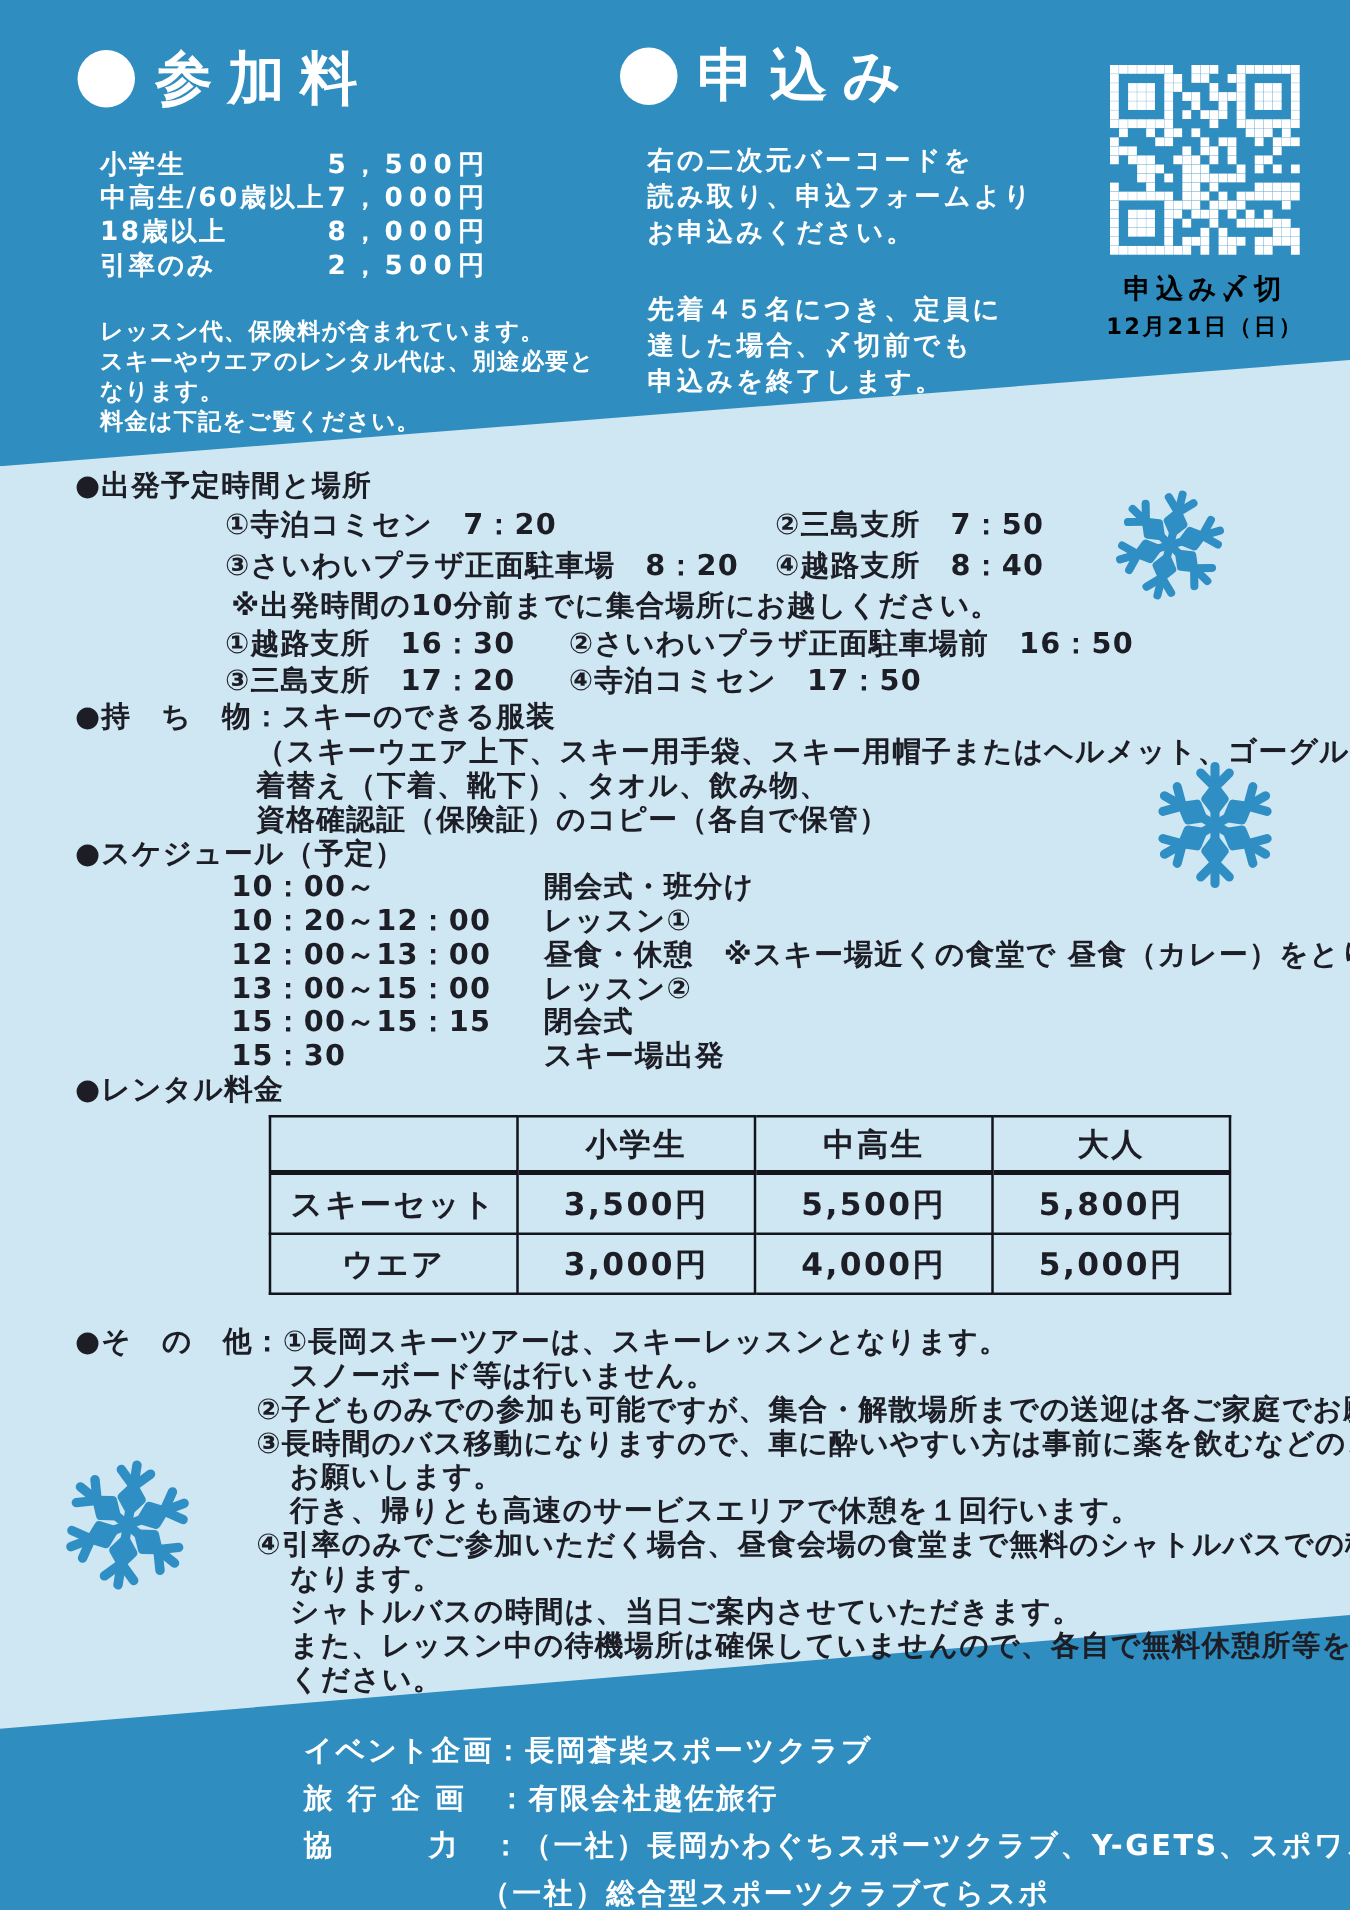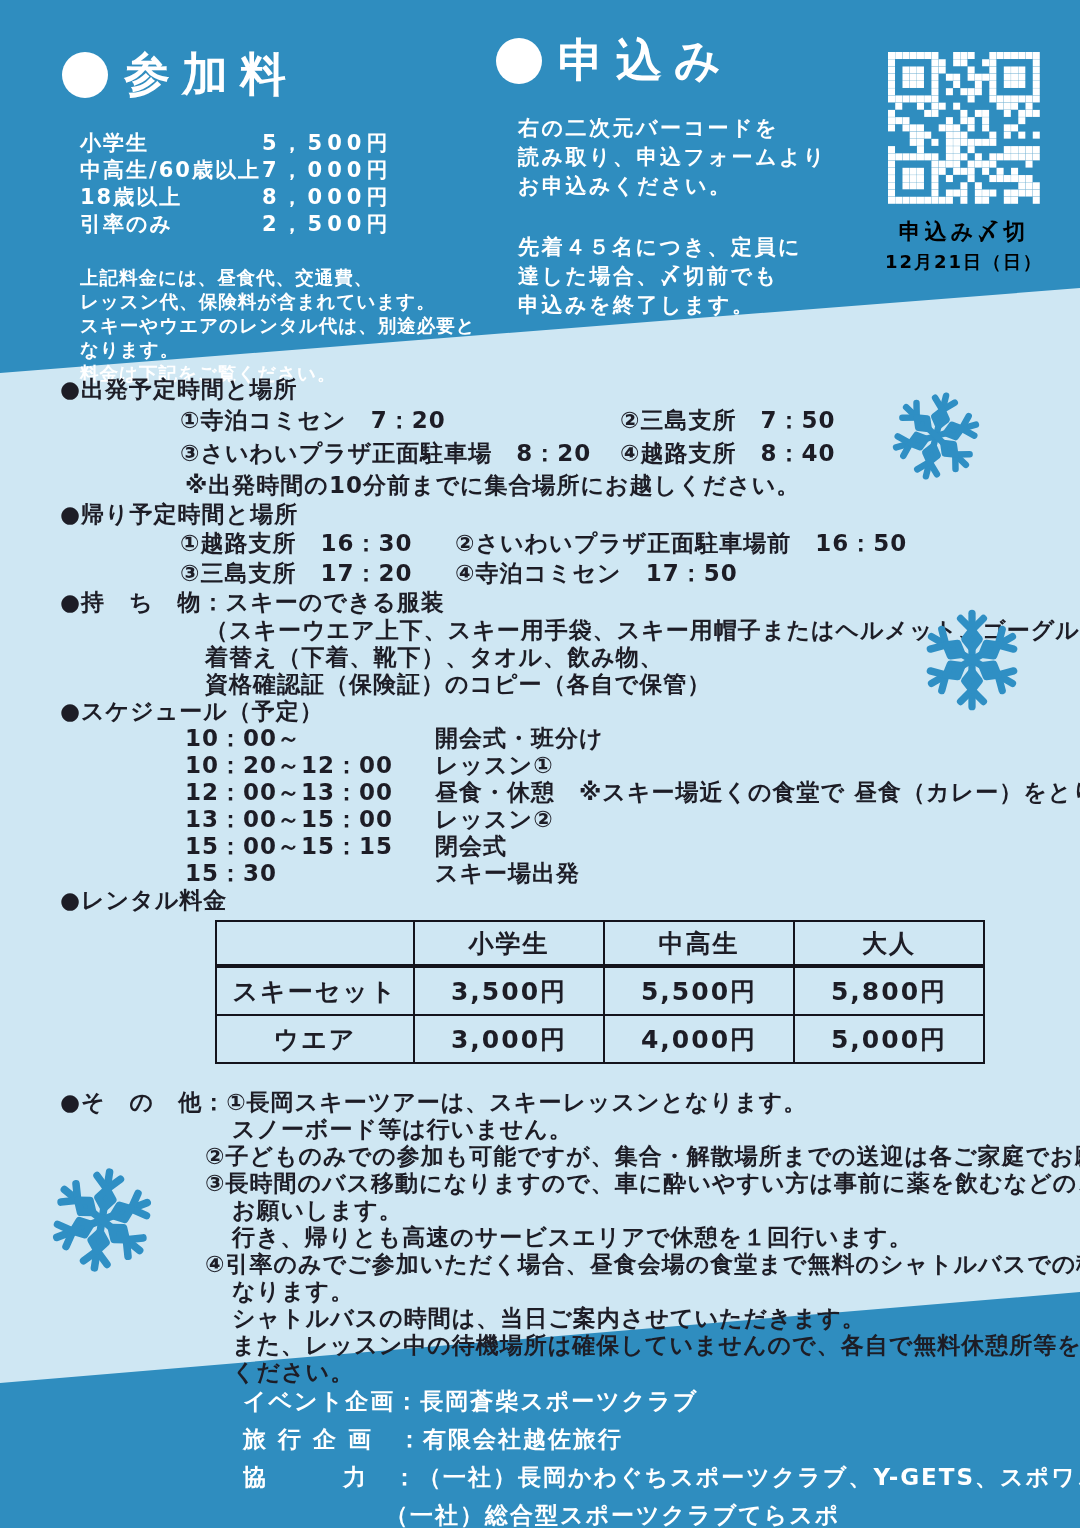--- a/index.html
+++ b/index.html
@@ -16,21 +16,21 @@
     clip-path:polygon(0 0, 1080px 0, 1080px 288px, 0 373px);
   }
   .band-bottom {
     position:absolute; left:0; top:1280px; width:1080px; height:248px;
     background:#2f8dbf;
     clip-path:polygon(0 103px, 1080px 12px, 1080px 248px, 0 248px);
   }
   
   .h1 { display:flex; align-items:center; gap:16px; color:#fff; font-size:46px; letter-spacing:12px; white-space:nowrap; }
   .h1 .dot { flex:0 0 auto; width:46px; height:46px; border-radius:50%; background:#fff; }
-  .fees { position:absolute; left:62px; top:44px; color:#fff; }
+  .fees { position:absolute; left:62px; top:32px; color:#fff; }
   .fee-rows { margin:24px 0 0 18px; width:350px; font-size:21px; }
   .fee-row { display:flex; height:27px; line-height:27px; letter-spacing:2px; white-space:nowrap; }
   .fee-row .lbl { width:182px; }
   .fee-row .val { letter-spacing:5px; }
   .fee-notes { margin:28px 0 0 18px; font-size:18.5px; line-height:24px; letter-spacing:1px; white-space:nowrap; }
   .apply { position:absolute; left:496px; top:30px; color:#fff; }
   .apply .para { margin:22px 12px 0 22px; font-size:21px; line-height:29px; letter-spacing:2.5px; white-space:nowrap; }
   .apply .para.second { margin-top:32px; }
   .qr-box { position:absolute; left:888px; top:52px; width:152px; height:152px; }
   .deadline { position:absolute; left:848px; top:218px; width:232px; text-align:center; color:#000000; white-space:nowrap; }
@@ -90,21 +90,20 @@
       <div class="fee-row">
           <span class="lbl">18歳以上</span>
           <span class="val">8，000円</span>
         </div>
       <div class="fee-row">
           <span class="lbl">引率のみ</span>
           <span class="val">2，500円</span>
         </div>
     </div>
     <div class="fee-notes">
-      <div>上記料金には、昼食代、交通費、</div>
       <div>レッスン代、保険料が含まれています。</div>
       <div>スキーやウエアのレンタル代は、別途必要と</div>
       <div>なります。</div>
       <div>料金は下記をご覧ください。</div>
     </div>
   </div>
 
   <div class="apply">
     <div class="h1">
       <span class="dot"></span>
@@ -384,21 +383,20 @@
     <div class="r h33">
       <span class="c1">①寺泊コミセン　7：20</span>
       <span class="c2">②三島支所　7：50</span>
     </div>
     <div class="r h33">
       <span class="c1">③さいわいプラザ正面駐車場　8：20</span>
       <span class="c2">④越路支所　8：40</span>
     </div>
     <div class="r h30 ind-note">※出発時間の10分前までに集合場所にお越しください。</div>
 
-    <div class="r h28">●帰り予定時間と場所</div>
     <div class="r h30">
       <span class="c1">①越路支所　16：30</span>
       <span class="c2r">②さいわいプラザ正面駐車場前　16：50</span>
     </div>
     <div class="r h30">
       <span class="c1">③三島支所　17：20</span>
       <span class="c2r">④寺泊コミセン　17：50</span>
     </div>
 
     <div class="r h28">●持　ち　物：スキーのできる服装</div>

